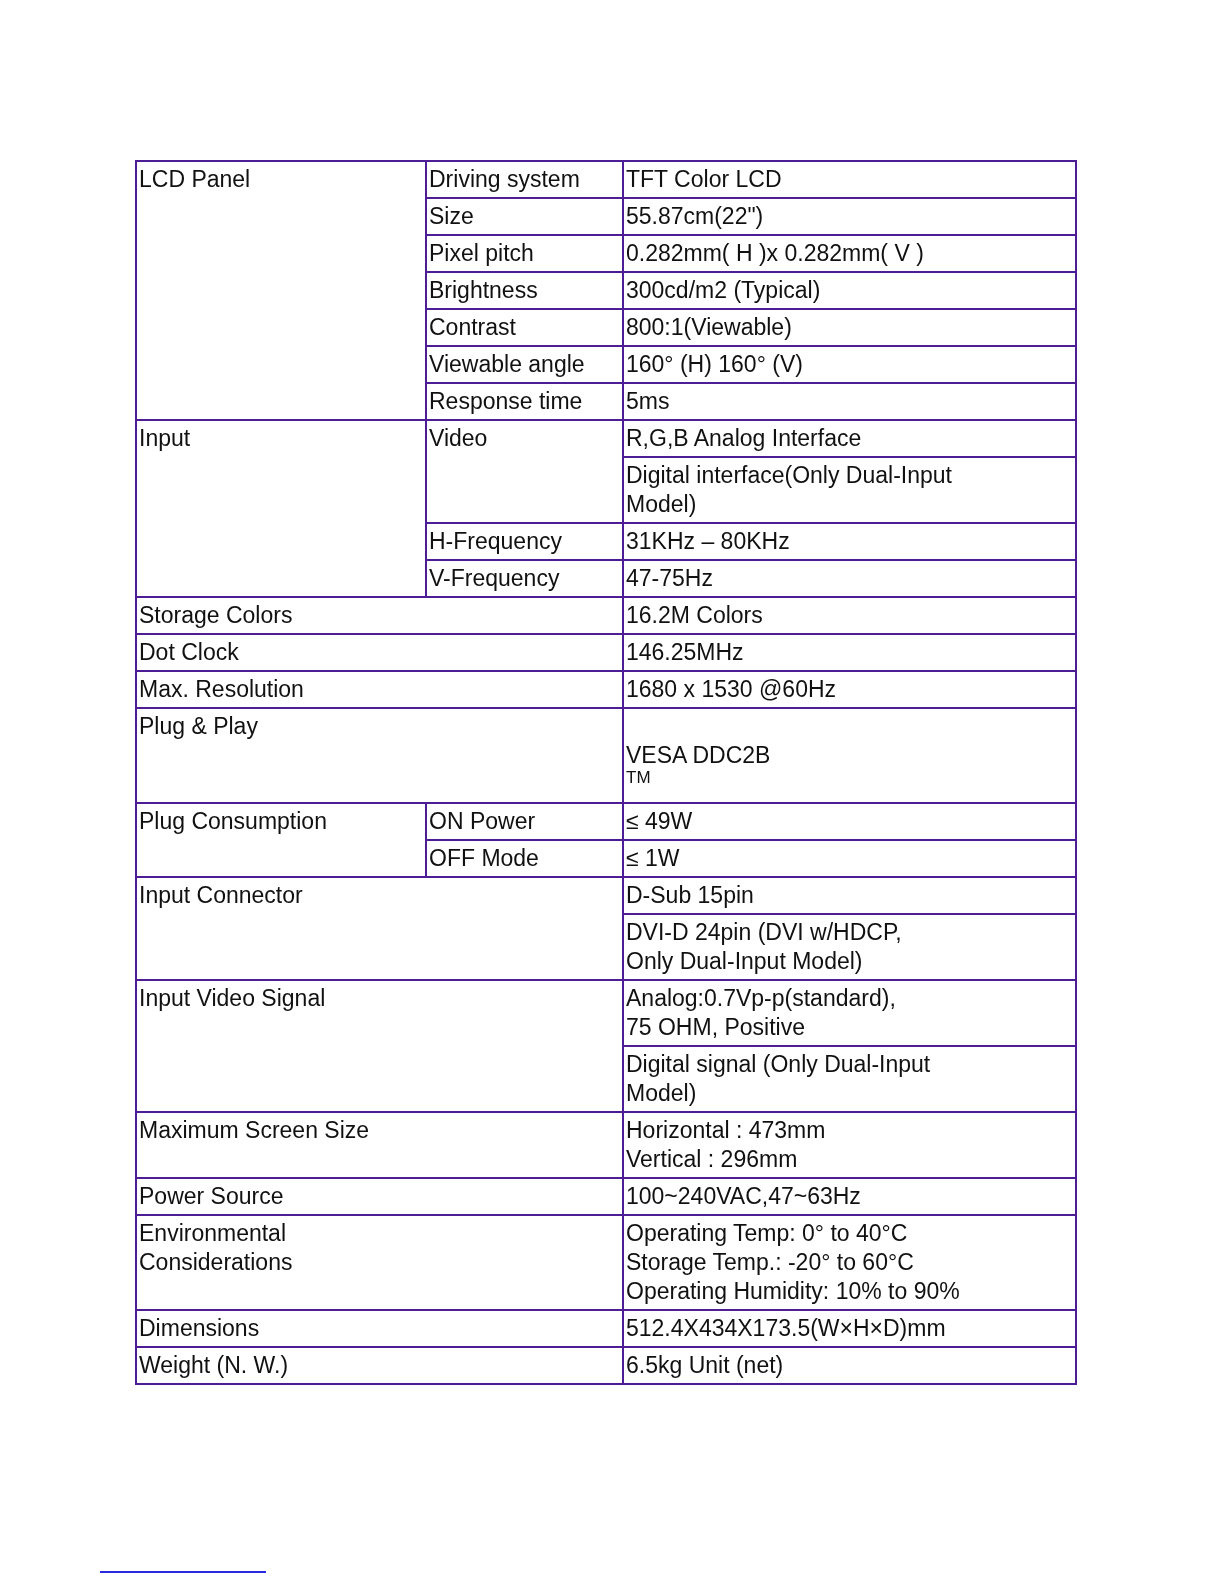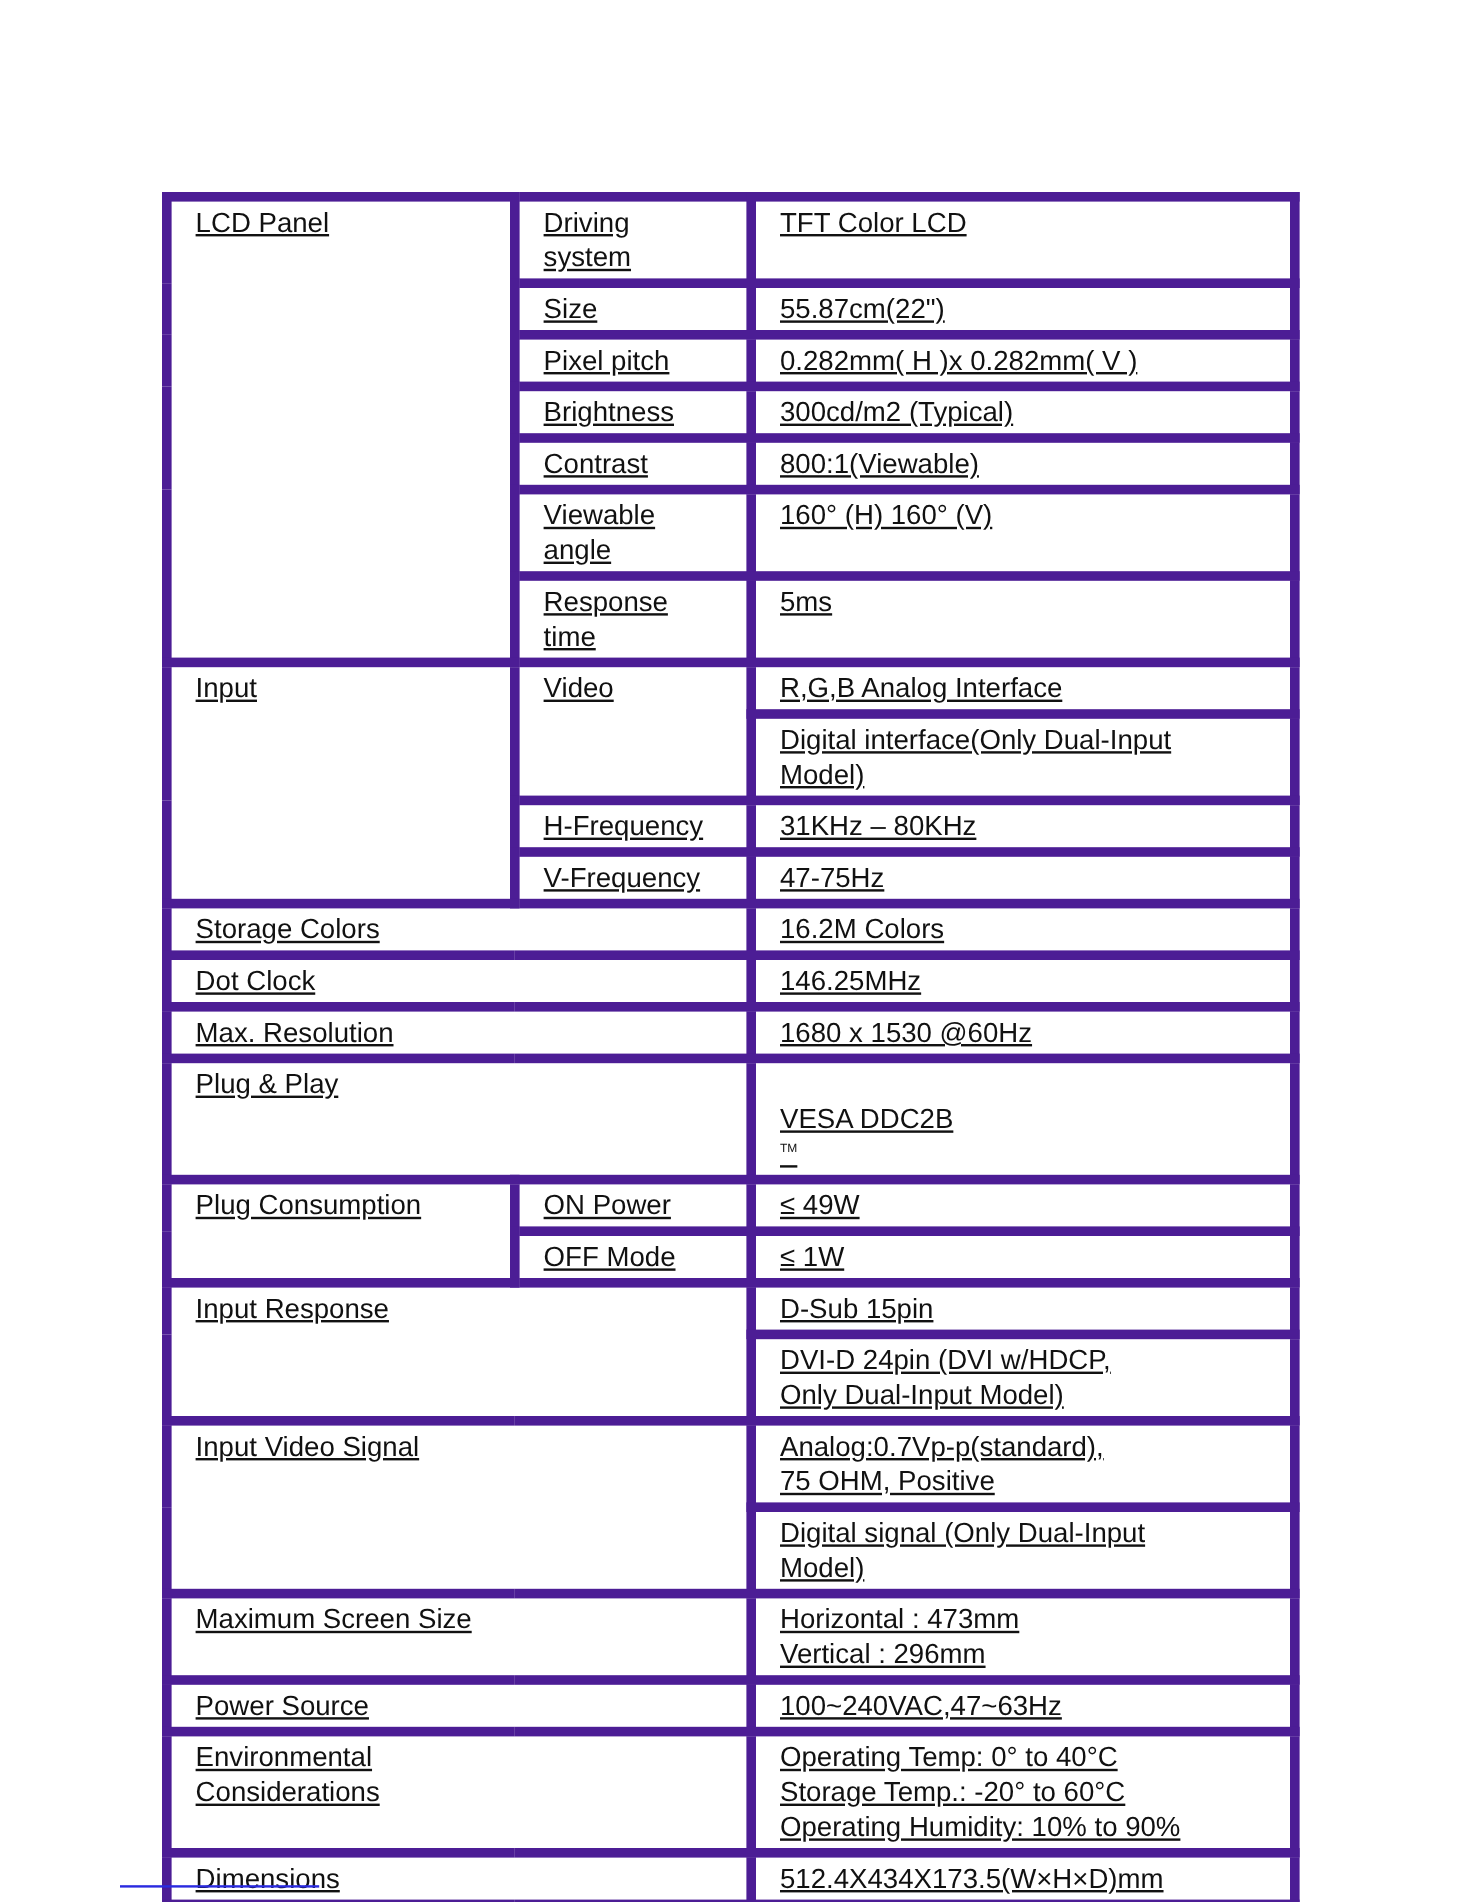--- a/index.html
+++ b/index.html
@@ -27,34 +27,33 @@
     width: 940px;
     border-collapse: collapse;
     table-layout: fixed;
     font-size: 23px;
     line-height: 29px;
   }
   table.spec col.c1 { width: 290px; }
   table.spec col.c2 { width: 197px; }
   table.spec col.c3 { width: 453px; }
   table.spec td {
-    border: 8px solid #4c1d95;
-    padding: 3px 20px;
+    border: 2px solid #4c1d95;
+    padding: 3px 2px;
     vertical-align: top;
     white-space: pre-line;
     overflow: hidden;
-    text-decoration: underline;
   }
   td.lbl   { }
   td.sub   { }
   td.val   { }
   td.pad-top { padding-top: 38px; }
   td.mid  { vertical-align: middle; }
   sup.tm {
-    font-size: 10px;
+    font-size: 17px;
     vertical-align: super;
     line-height: 0;
   }
   .footer-link {
     position: absolute;
     left: 100px;
     top: 1571px;
     width: 166px;
     height: 0;
     border-top: 2px solid #2a2ae0;
@@ -146,21 +145,21 @@
         <td rowspan="2" class="lbl">Plug Consumption</td>
         <td class="sub">ON Power</td>
         <td class="val">≤ 49W</td>
       </tr>
       <tr>
         <td class="sub">OFF Mode</td>
         <td class="val">≤ 1W</td>
       </tr>
 
       <tr>
-        <td colspan="2" rowspan="2" class="lbl">Input Response</td>
+        <td colspan="2" rowspan="2" class="lbl">Input Connector</td>
         <td class="val">D-Sub 15pin</td>
       </tr>
       <tr>
         <td class="val">DVI-D 24pin (DVI w/HDCP,
 Only Dual-Input Model)</td>
       </tr>
 
       <tr>
         <td colspan="2" rowspan="2" class="lbl">Input Video Signal</td>
         <td class="val">Analog:0.7Vp-p(standard),

